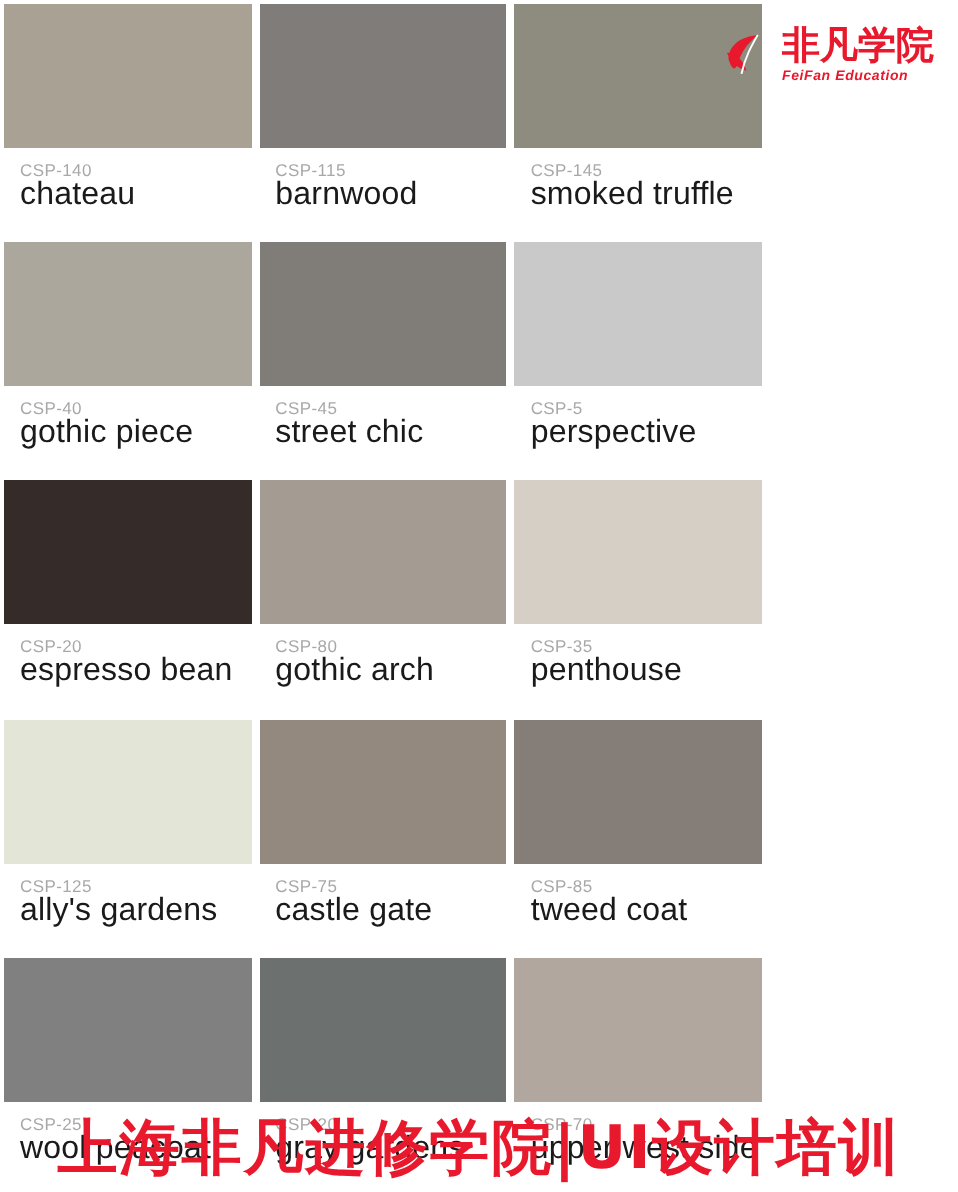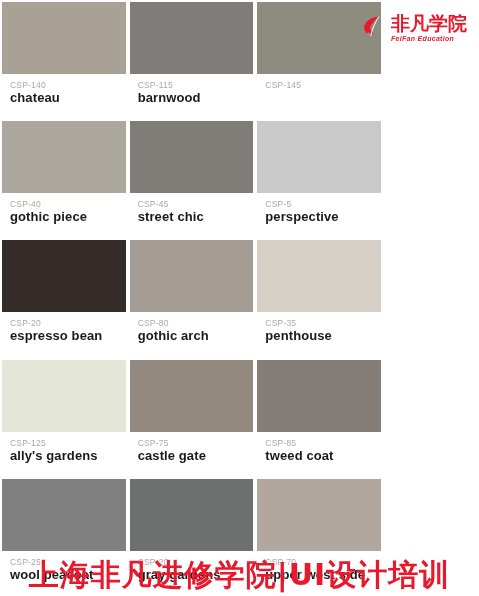--- a/index.html
+++ b/index.html
@@ -43,34 +43,35 @@
     box-sizing: border-box;
   }
   .swatch-code {
     font-size: 8.5px;
     color: #a8a8a8;
     letter-spacing: 0.2px;
     line-height: 11px;
     white-space: nowrap;
   }
   .swatch-name {
-    font-size: 13px;
-    font-weight: bold;
+    font-size: 16px;
+    font-weight: normal;
     color: #1a1a1a;
     letter-spacing: 0.1px;
     line-height: 14px;
     white-space: nowrap;
   }
 
   
   .brand-logo {
     position: absolute;
     top: 14px;
     right: 12px;
     display: flex;
+    align-items: center;
     gap: 4px;
     z-index: 5;
     pointer-events: none;
   }
   .brand-mark {
     width: 26px;
     height: 26px;
     flex: 0 0 26px;
   }
   .brand-text {
@@ -132,20 +133,21 @@
     <div class="swatch-label">
       <div class="swatch-code">CSP-115</div>
       <div class="swatch-name">barnwood</div>
     </div>
   </div>
 
   <div class="swatch-cell">
     <div class="swatch-chip" style="background: rgb(142, 139, 127);"></div>
     <div class="swatch-label">
       <div class="swatch-code">CSP-145</div>
+      <div class="swatch-name">smoked truffle</div>
     </div>
   </div>
 
   <div class="swatch-cell">
     <div class="swatch-chip" style="background: rgb(172, 167, 157);"></div>
     <div class="swatch-label">
       <div class="swatch-code">CSP-40</div>
       <div class="swatch-name">gothic piece</div>
     </div>
   </div>

